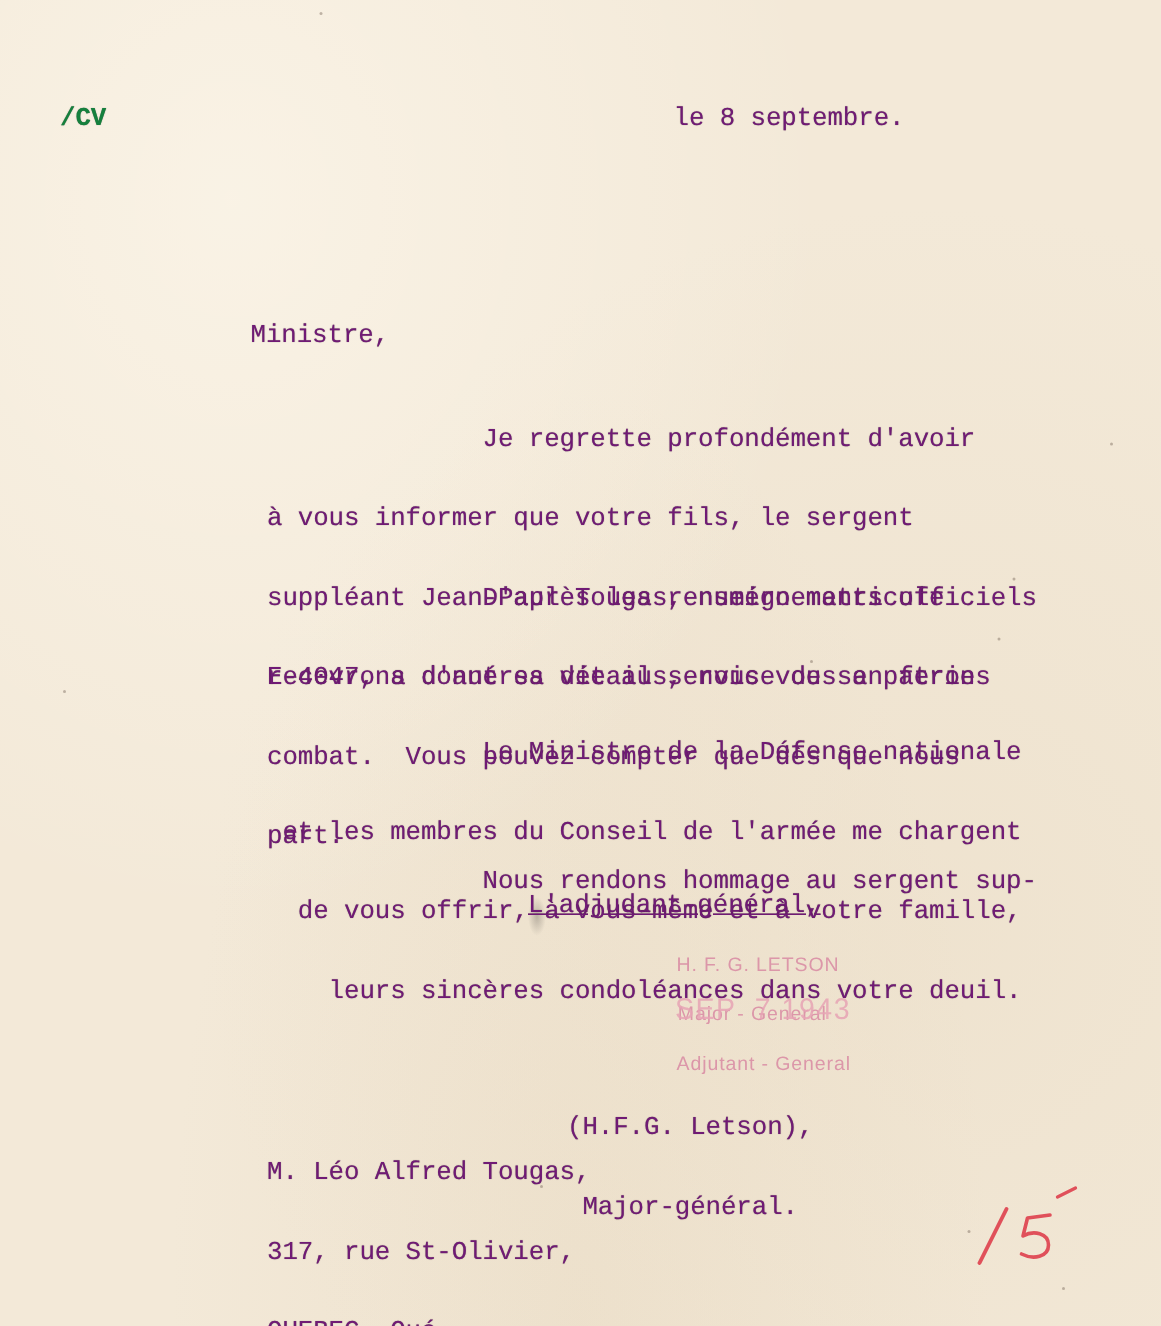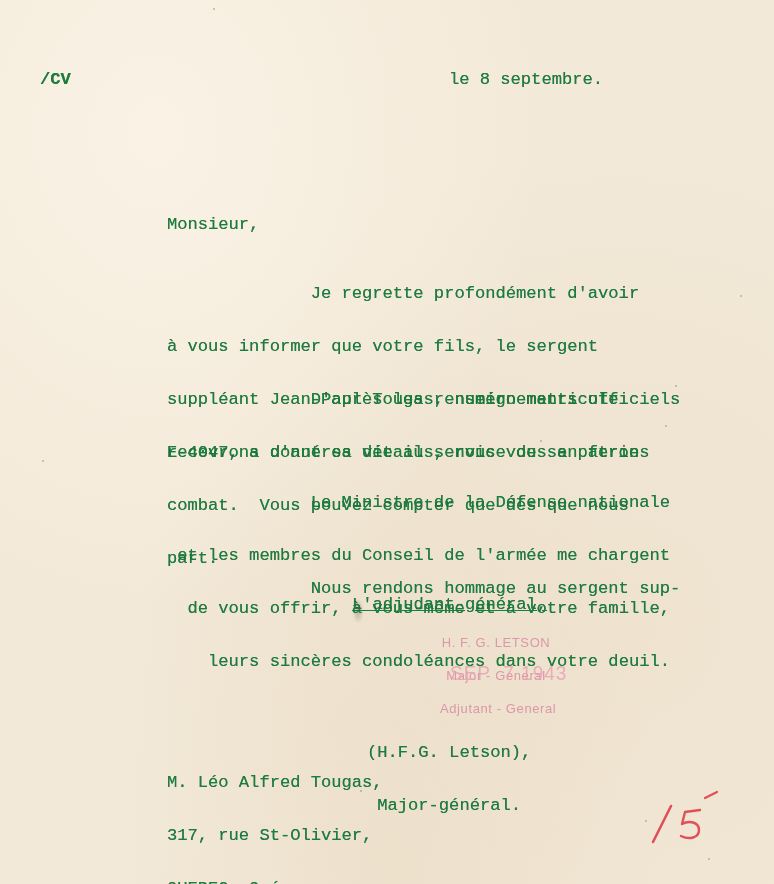--- a/index.html
+++ b/index.html
@@ -23,24 +23,24 @@
       position: absolute;
       inset: 0;
     }
     .typed {
       position: absolute;
       white-space: pre;
       font-family: "Liberation Mono", "DejaVu Sans Mono", monospace;
       font-size: 17.2px;
       letter-spacing: -0.05px;
       line-height: 17.6px;
-      color: #15803d;
+      color: #701a75;
       text-shadow: 0 0 0.6px rgba(40,35,30,0.55);
     }
-    .line { display: block; height: 17.6px; }
+    .line { display: block; height: 17.6px; margin-left: 11px; }
 
     #ref { left: 40px; top: 71px; color: #15803d; font-weight: bold; }
     #date { left: 449px; top: 71px; }
     #salutation { left: 167px; top: 216px; }
     #p1 { left: 167px; top: 250px; }
     #p2 { left: 167px; top: 356px; }
     #p3 { left: 167px; top: 459px; text-align: right; }
     #p4 { left: 167px; top: 545px; }
     #signoff { left: 352px; top: 596px; text-decoration: underline; }
     #signature { left: 367px; top: 709px; }
@@ -89,21 +89,21 @@
     }
   </style>
 </head>
 <body>
 
 <div class="page">
 
   <div class="typed" id="ref">/CV</div>
   <div class="typed" id="date">le 8 septembre.</div>
 
-  <div class="typed" id="salutation">Monsieur,</div>
+  <div class="typed" id="salutation">Ministre,</div>
 
   <div class="typed" id="p1">
     <span class="line">              Je regrette profondément d'avoir</span>
     <span class="line">à vous informer que votre fils, le sergent</span>
     <span class="line">suppléant Jean-Paul Tougas, numéro matricule</span>
     <span class="line">E-4047, a donné sa vie au service de sa patrie</span>
   </div>
 
   <div class="typed" id="p2">
     <span class="line">              D'après les renseignements officiels</span>

